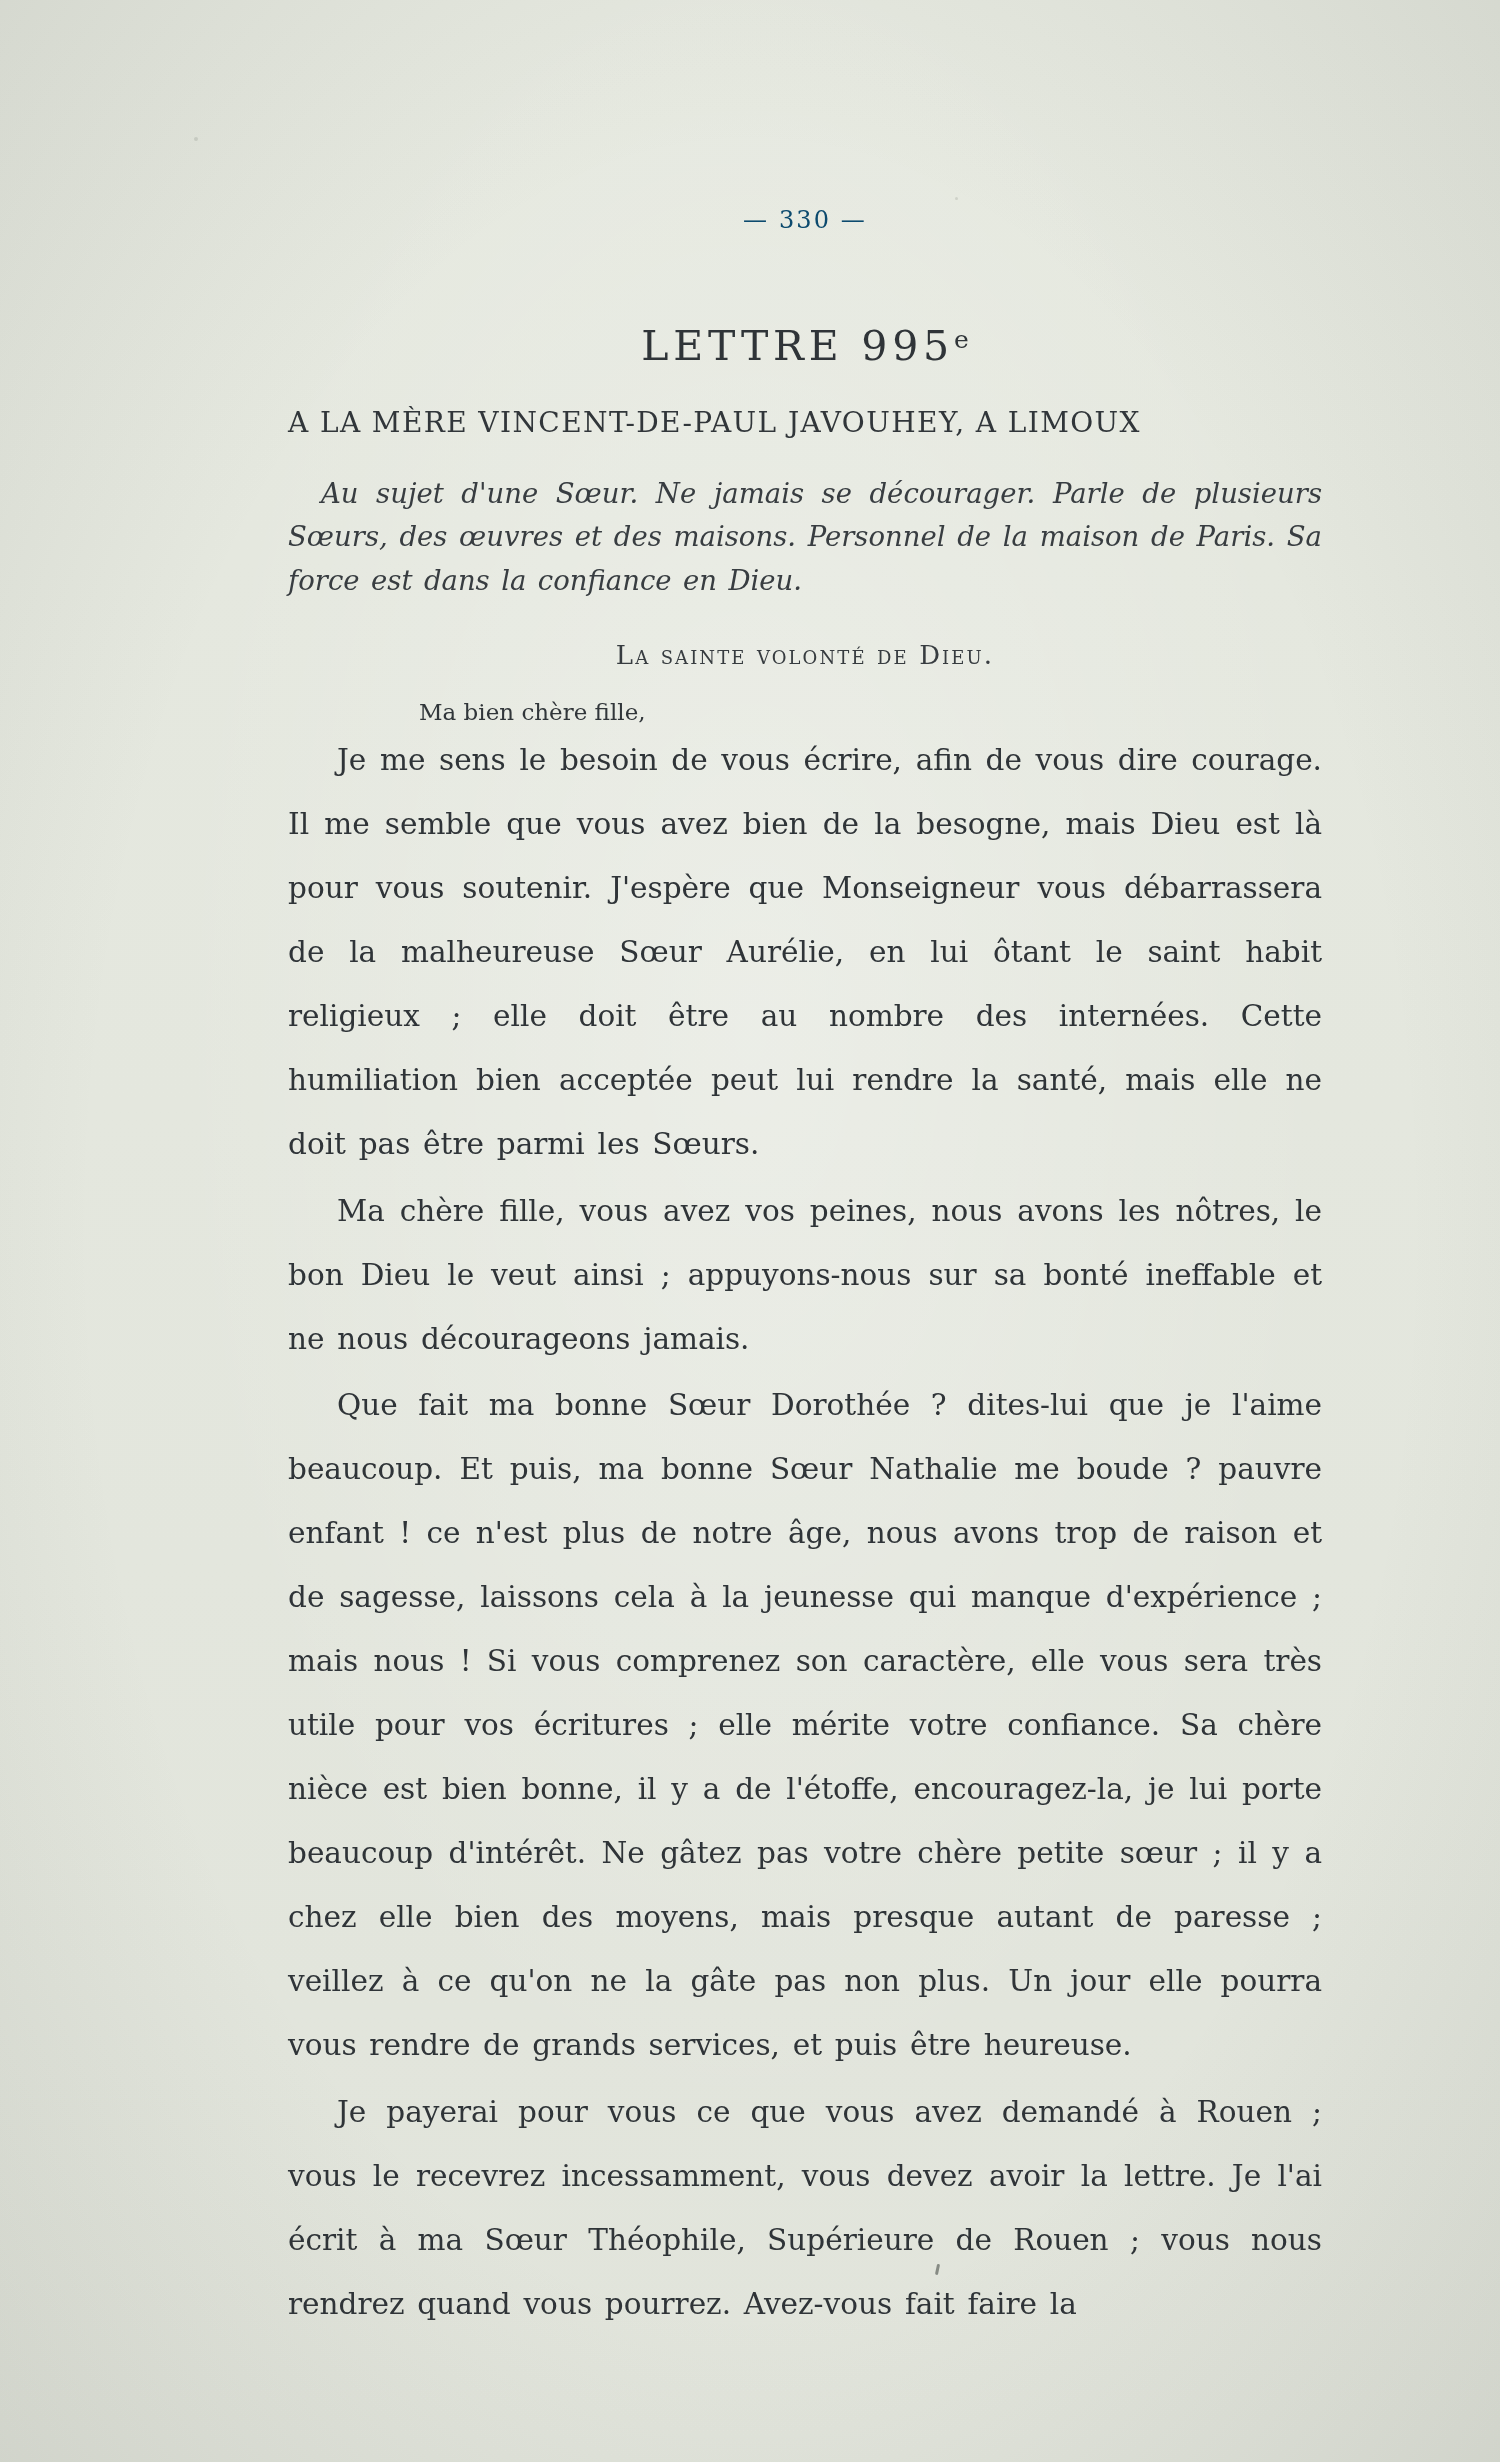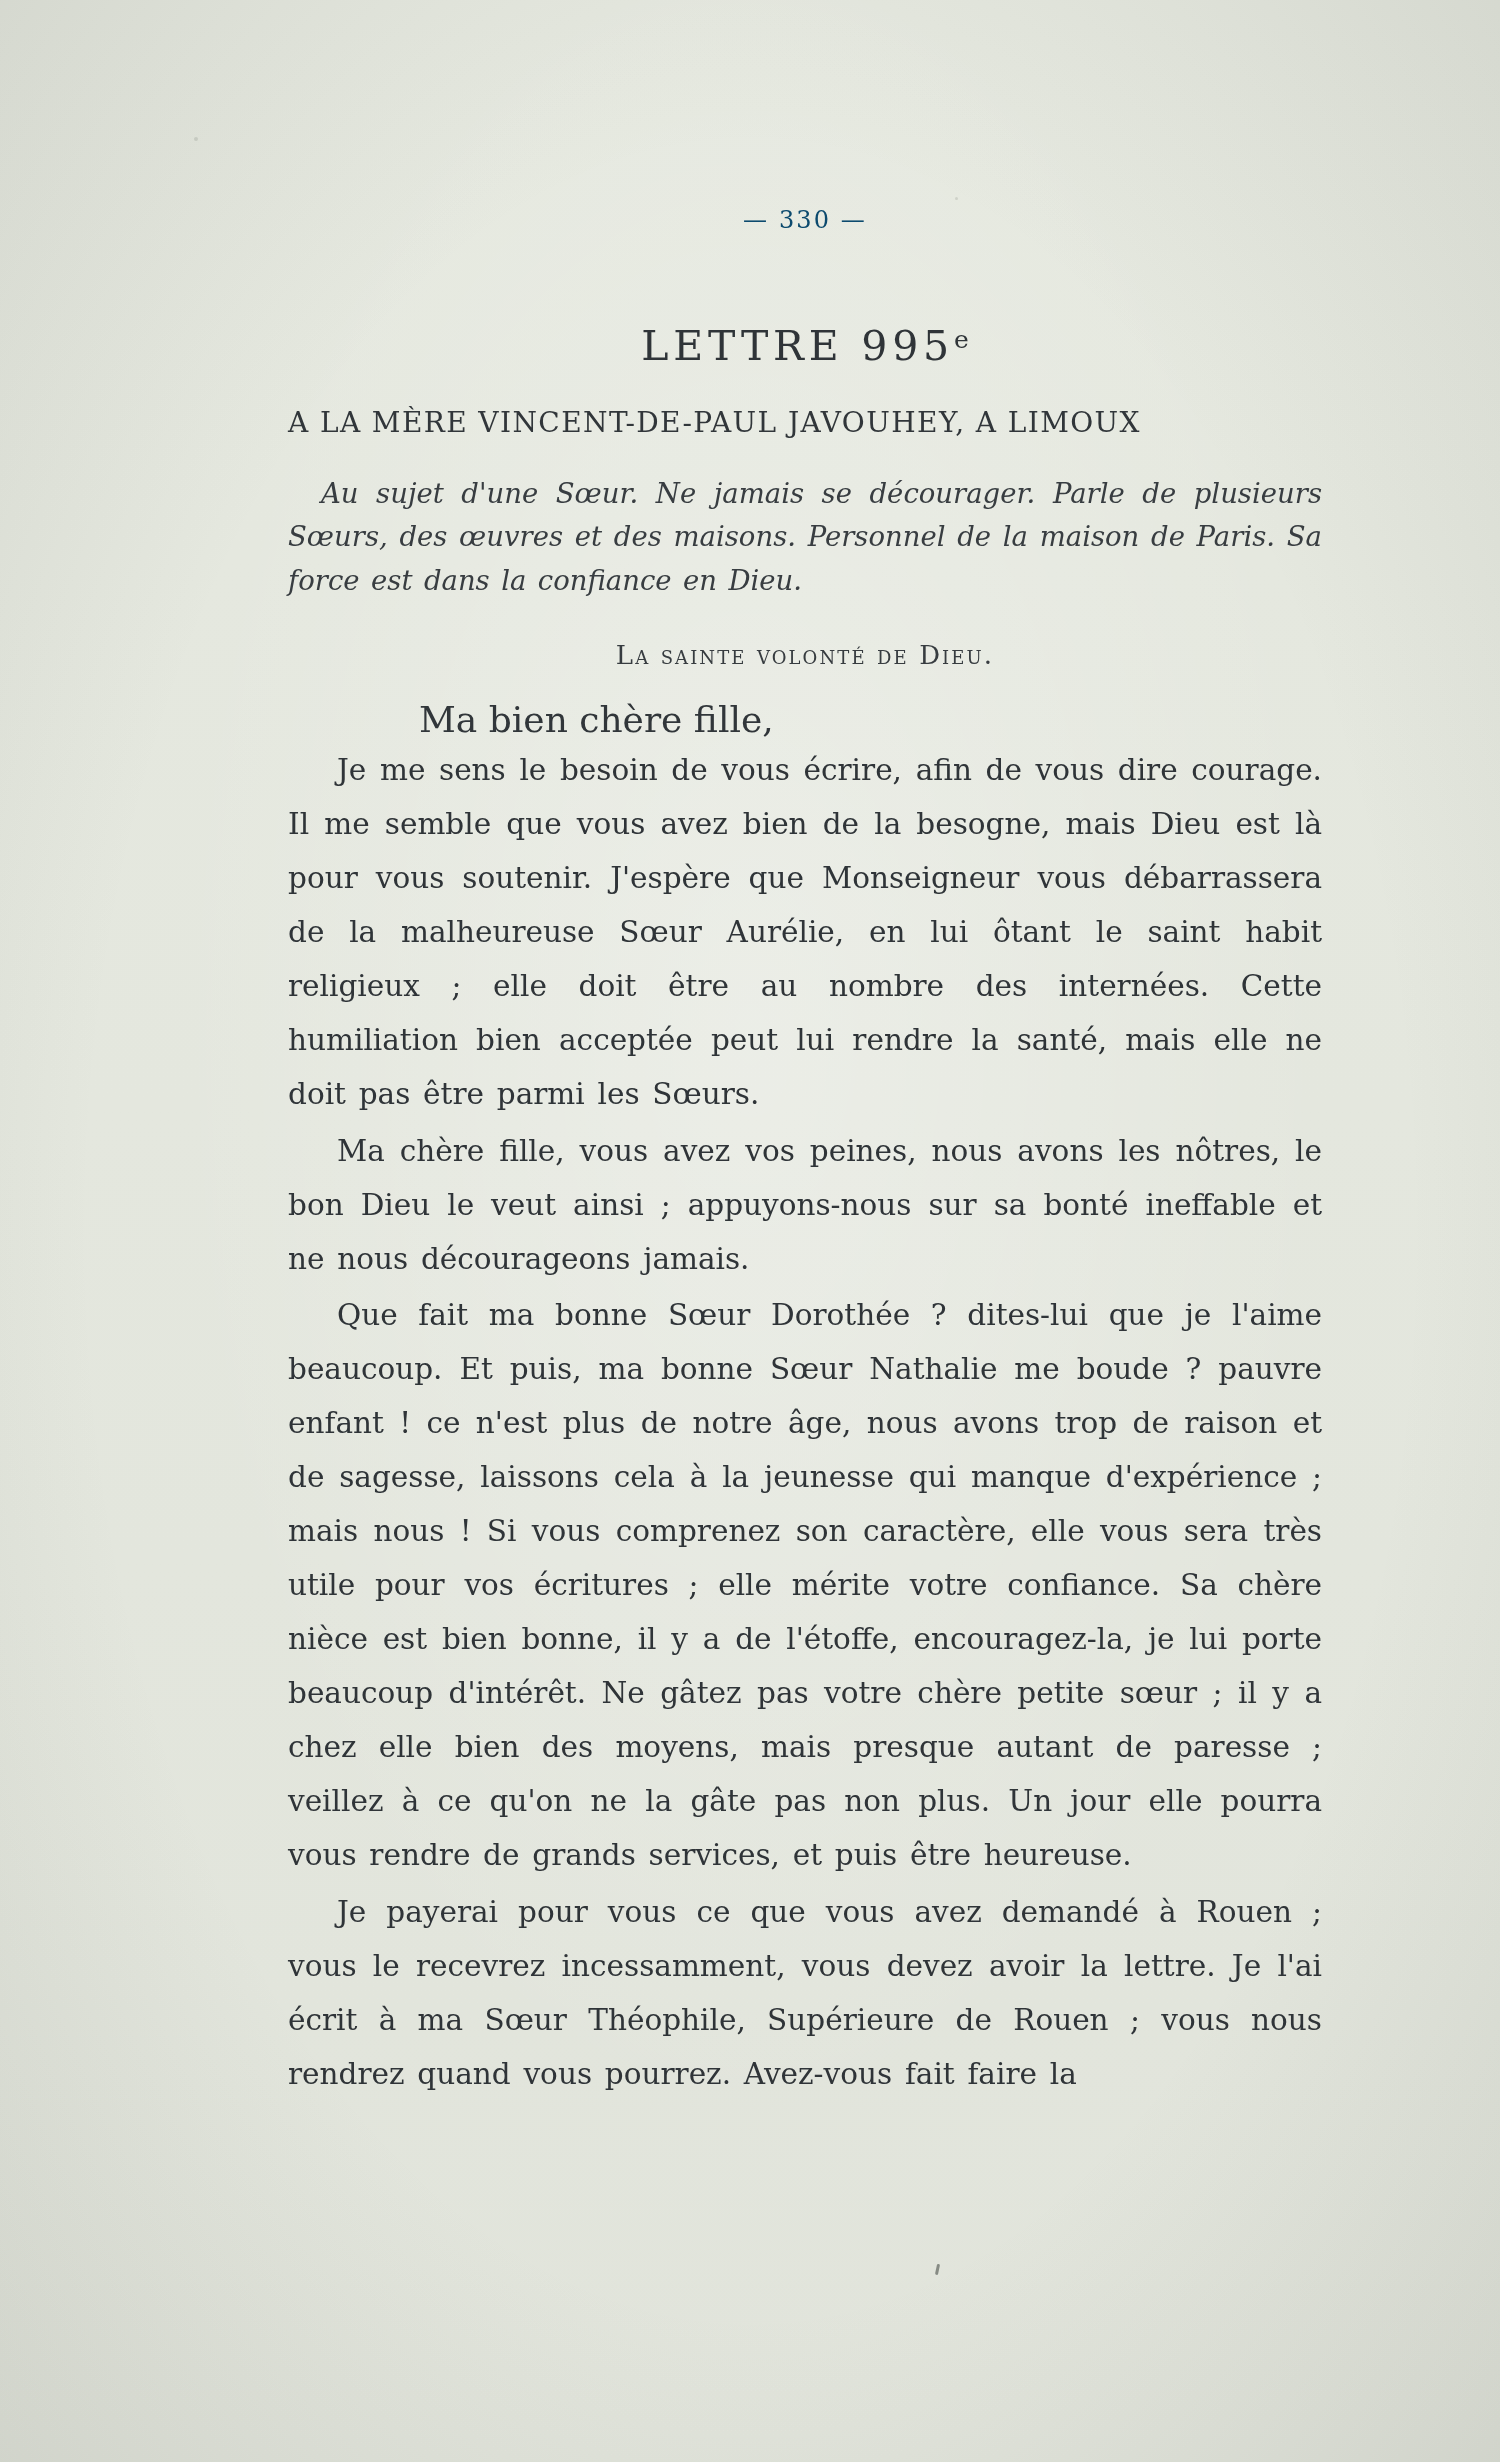--- a/index.html
+++ b/index.html
@@ -74,27 +74,27 @@
     color: #373c40;
     margin: 38px 0 0 0;
   }
   .letter-dateline {
     text-align: right;
     font-size: 25px;
     color: #33383c;
     margin: 36px 47px 0 0;
   }
   .letter-salutation {
-    font-size: 36px;
+    font-size: 23px;
     color: #31363a;
     margin: 29px 0 0 131px;
   }
   .body-para {
     font-size: 29.5px;
-    line-height: 54px;
+    line-height: 64px;
     text-align: justify;
     text-indent: 49px;
     color: #2f3438;
     margin: 2.7px 0 0 0;
     word-spacing: 3.4px;
   }
   .scan-speck {
     position: absolute;
     background: rgba(60,65,60,0.55);
     border-radius: 50%;

